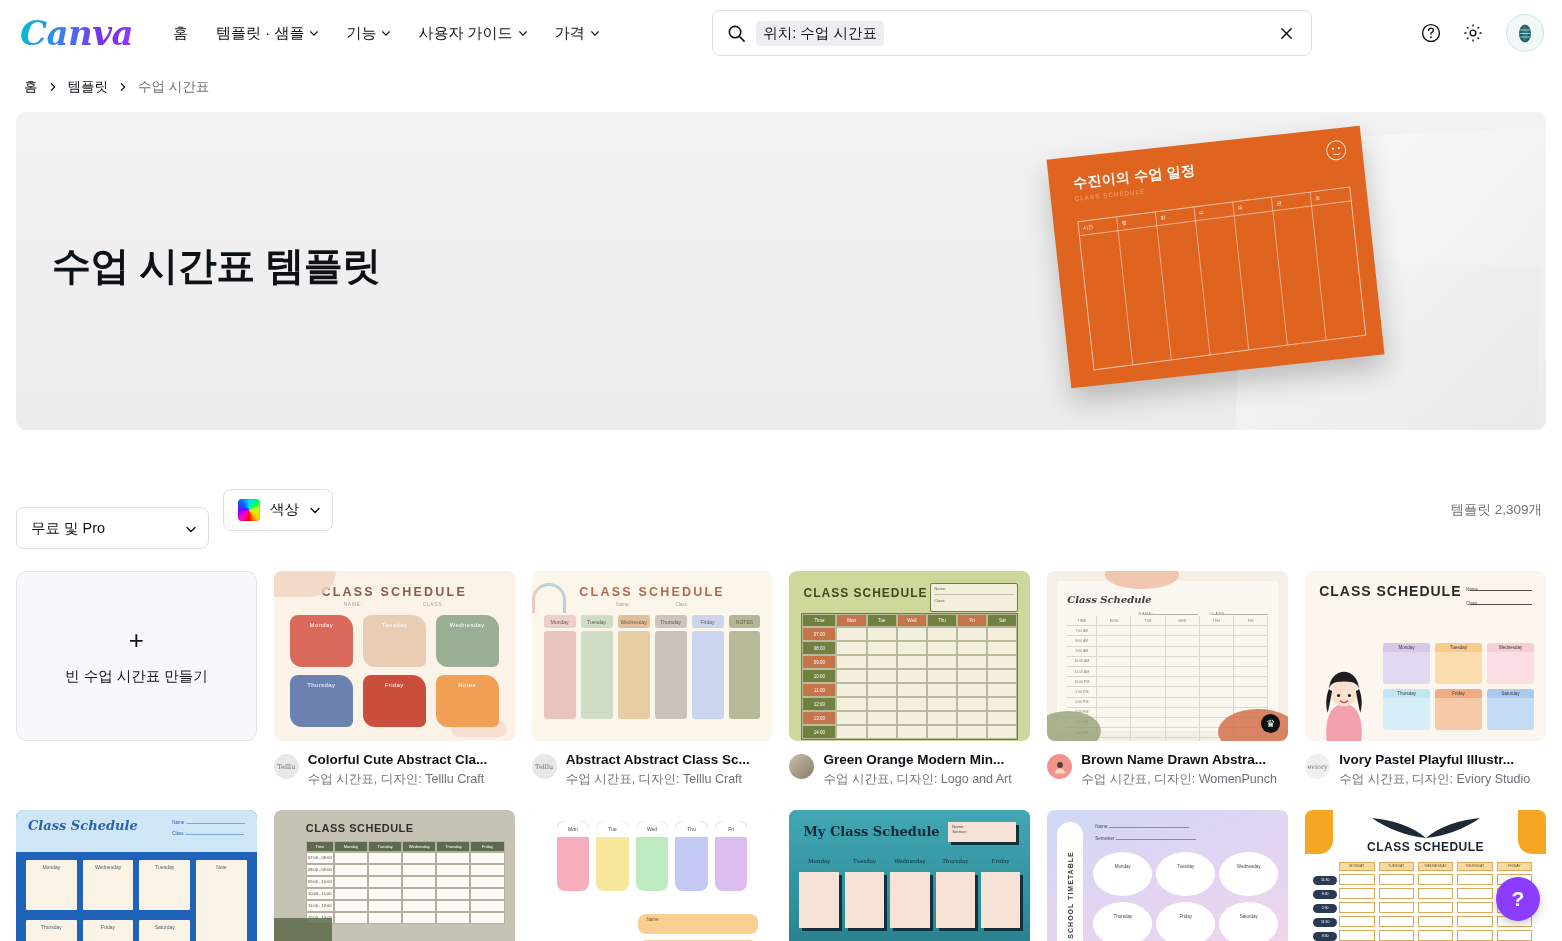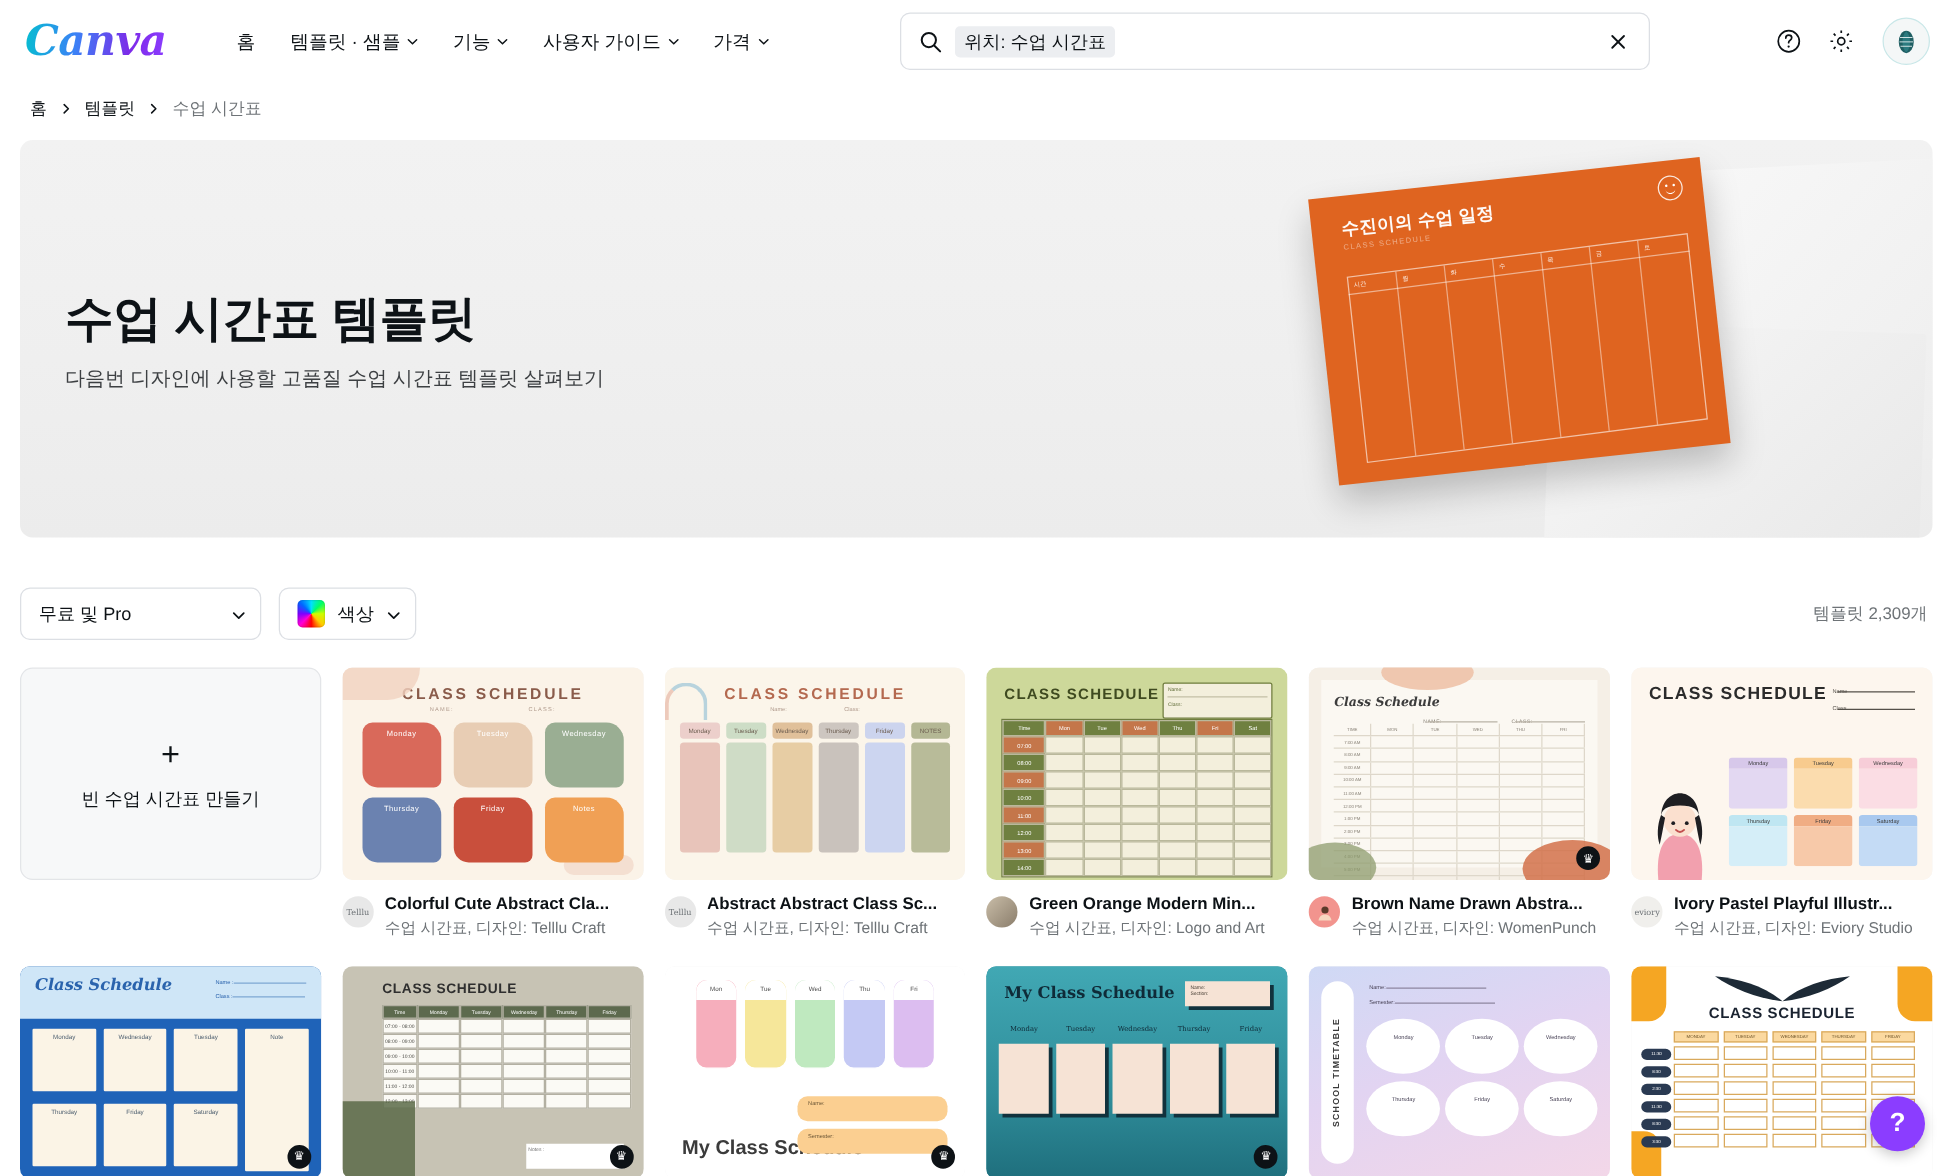--- a/index.html
+++ b/index.html
@@ -8,21 +8,21 @@
     width:1562px; height:941px; overflow:hidden;
     background:#fff;
     font-family:"Liberation Sans", sans-serif;
     color:#0d1216;
     -webkit-font-smoothing:antialiased;
   }
 
   
   .header {
     height:66px; display:flex; align-items:center;
-    padding:0 18px 0 16px; gap:16px;
+    padding:0 18px 0 16px; gap:0;
     background:#fff; position:relative;
   }
   .logo {
     font-family:"DejaVu Serif", serif;
     font-style:italic; font-weight:700; font-size:34px;
     letter-spacing:-0.5px; margin-right:26px;
     background:linear-gradient(95deg,#00c4cc 0%,#3b82f6 38%,#7d2ae8 75%,#8b3dff 100%);
     -webkit-background-clip:text; background-clip:text;
     color:transparent; user-select:none; padding-left:4px;
   }
@@ -140,21 +140,21 @@
 
   
   .filters {
     display:flex; align-items:center; margin:40px 16px 0 16px;
   }
   .filter-btn {
     height:42px; border:1px solid #dcdfe4; border-radius:8px; background:#fff;
     display:flex; align-items:center; gap:10px; padding:0 14px;
     font-size:14.5px; color:#0d1216; cursor:pointer; font-family:inherit;
   }
-  .filter-free { width:193px; justify-content:space-between; }
+  .filter-free { width:193px; justify-content:space-between;margin-top:37px; }
   .filter-color { margin-left:14px; }
   .color-swatch {
     width:22px; height:22px; border-radius:4px;
     background:
       conic-gradient(from 180deg, #ff0000, #ff00d4, #7d00ff, #0066ff,
                      #00e0ff, #00ff66, #ccff00, #ffcc00, #ff0000);
     box-shadow:inset 0 0 0 1px rgba(0,0,0,.08);
   }
   .count {
     margin-left:auto; font-size:13.5px; color:#6e7377; padding-right:4px;
@@ -476,21 +476,20 @@
     <svg width="10" height="10" viewBox="0 0 12 12">
         <path d="M4 2 L8 6 L4 10" stroke="#0d1216" stroke-width="1.5" fill="none" stroke-linecap="round" stroke-linejoin="round"></path>
       </svg>
   </span>
   <span class="crumb current">수업 시간표</span>
 </div>
 
 <div class="hero">
   <div class="hero-text">
     <h1 class="hero-title">수업 시간표 템플릿</h1>
-    <p class="hero-sub">다음번 디자인에 사용할 고품질 수업 시간표 템플릿 살펴보기</p>
   </div>
   <div class="hero-art">
     <div class="paper-back"></div>
     <div class="paper-back2"></div>
     <div class="sched-card">
       <div class="sched-title">수진이의 수업 일정</div>
       <div class="sched-sub">CLASS SCHEDULE</div>
       <div class="smiley">
           <i></i>
         </div>

